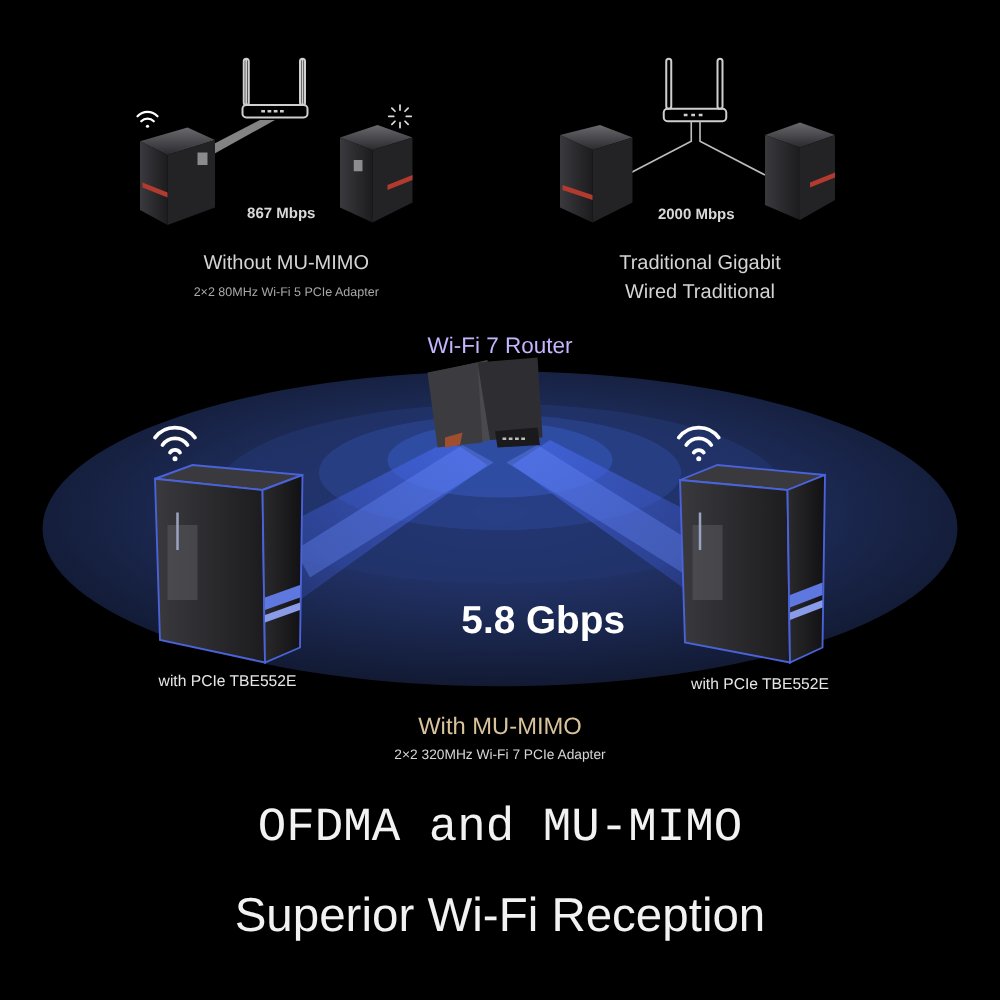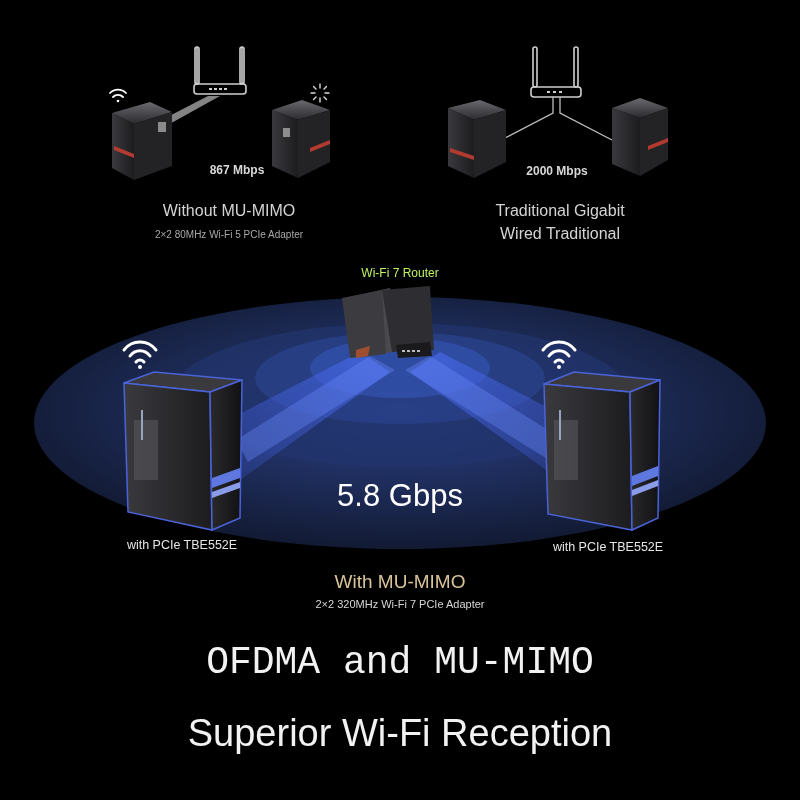--- a/index.html
+++ b/index.html
@@ -5,21 +5,21 @@
   html, body { margin:0; padding:0; background:#000; }
   body { width:800px; height:800px; position:relative; overflow:hidden; font-family:"Liberation Sans", sans-serif; color:#fff; }
   .abs { position:absolute; }
   .txt-c { text-align:center; white-space:nowrap; }
   .speed-small { font-size:12px; font-weight:bold; color:#d8d8d8; }
   .cap-title { font-size:16px; color:#d4d4d4;text-align:center; }
   .cap-sub { font-size:10px; color:#a8a8a8; }
   .pc-label { font-size:12.5px; color:#e6e6e6; }
   .headline { font-size:38px; color:#f2f2f2; line-height:46px; }
   .gold { color:#d9c39a; font-size:19px;text-align:center; }
-  .big-speed { font-size:31px; font-weight:normal; color:#fff; }
+  .big-speed { font-size:31px; font-weight:bold; color:#fff;text-align:right; }
   svg { position:absolute; left:0; top:0; }
 </style>
 </head>
 <body>
 
 <svg width="800" height="800" viewBox="0 0 800 800">
   <defs>
     <radialGradient id="ellGrad" cx="50%" cy="45%" r="55%">
       <stop offset="0%" stop-color="#2b3f86"></stop>
       <stop offset="60%" stop-color="#1c2a55"></stop>
@@ -181,29 +181,29 @@
     <polygon points="632,490 658,480 658,486 632,496" fill="#8a9be8"></polygon>
   </g>
   <g fill="none" stroke="#fff" stroke-width="3" stroke-linecap="round">
     <path d="M543,350 A20,20 0 0 1 575,350"></path>
     <path d="M549,356 A12,12 0 0 1 569,356"></path>
     <path d="M555,362 A5,5 0 0 1 563,362"></path>
     <circle cx="559" cy="367" r="2" fill="#fff" stroke="none"></circle>
   </g>
 </svg>
 
-<div class="abs txt-c speed-small" style="left:182px;top:163px;width:110px;">867 Mbps</div>
+<div class="abs txt-c speed-small" style="left:170px;top:163px;width:110px;">867 Mbps</div>
 <div class="abs txt-c cap-title" style="left:124px;top:202px;width:210px;">Without MU-MIMO</div>
 <div class="abs txt-c cap-sub" style="left:124px;top:229px;width:210px;">2×2 80MHz Wi-Fi 5 PCIe Adapter</div>
 
 <div class="abs txt-c speed-small" style="left:502px;top:164px;width:110px;">2000 Mbps</div>
 <div class="abs txt-c cap-title" style="left:455px;top:202px;width:210px;">Traditional Gigabit</div>
 <div class="abs txt-c cap-title" style="left:455px;top:225px;width:210px;">Wired Traditional</div>
 
-<div class="abs txt-c" style="left:320px;top:266px;width:160px;font-size:12px;color:#bef264;">Wi-Fi 7 Router</div>
+<div class="abs txt-c" style="left:320px;top:266px;width:160px;font-size:18px;color:#c4b5fd;">Wi-Fi 7 Router</div>
 
 <div class="abs txt-c big-speed" style="left:300px;top:478px;width:200px;">5.8 Gbps</div>
 
 <div class="abs txt-c pc-label" style="left:112px;top:538px;width:140px;">with PCIe TBE552E</div>
 <div class="abs txt-c pc-label" style="left:538px;top:540px;width:140px;">with PCIe TBE552E</div>
 
 <div class="abs txt-c gold" style="left:300px;top:571px;width:200px;">With MU-MIMO</div>
 <div class="abs txt-c" style="left:280px;top:598px;width:240px;font-size:11px;color:#d6d6d6;">2×2 320MHz Wi-Fi 7 PCIe Adapter</div>
 
 <div class="abs txt-c headline" style="left:100px;top:640px;width:600px;font-family:Liberation Mono, monospace;">OFDMA and MU-MIMO</div>

